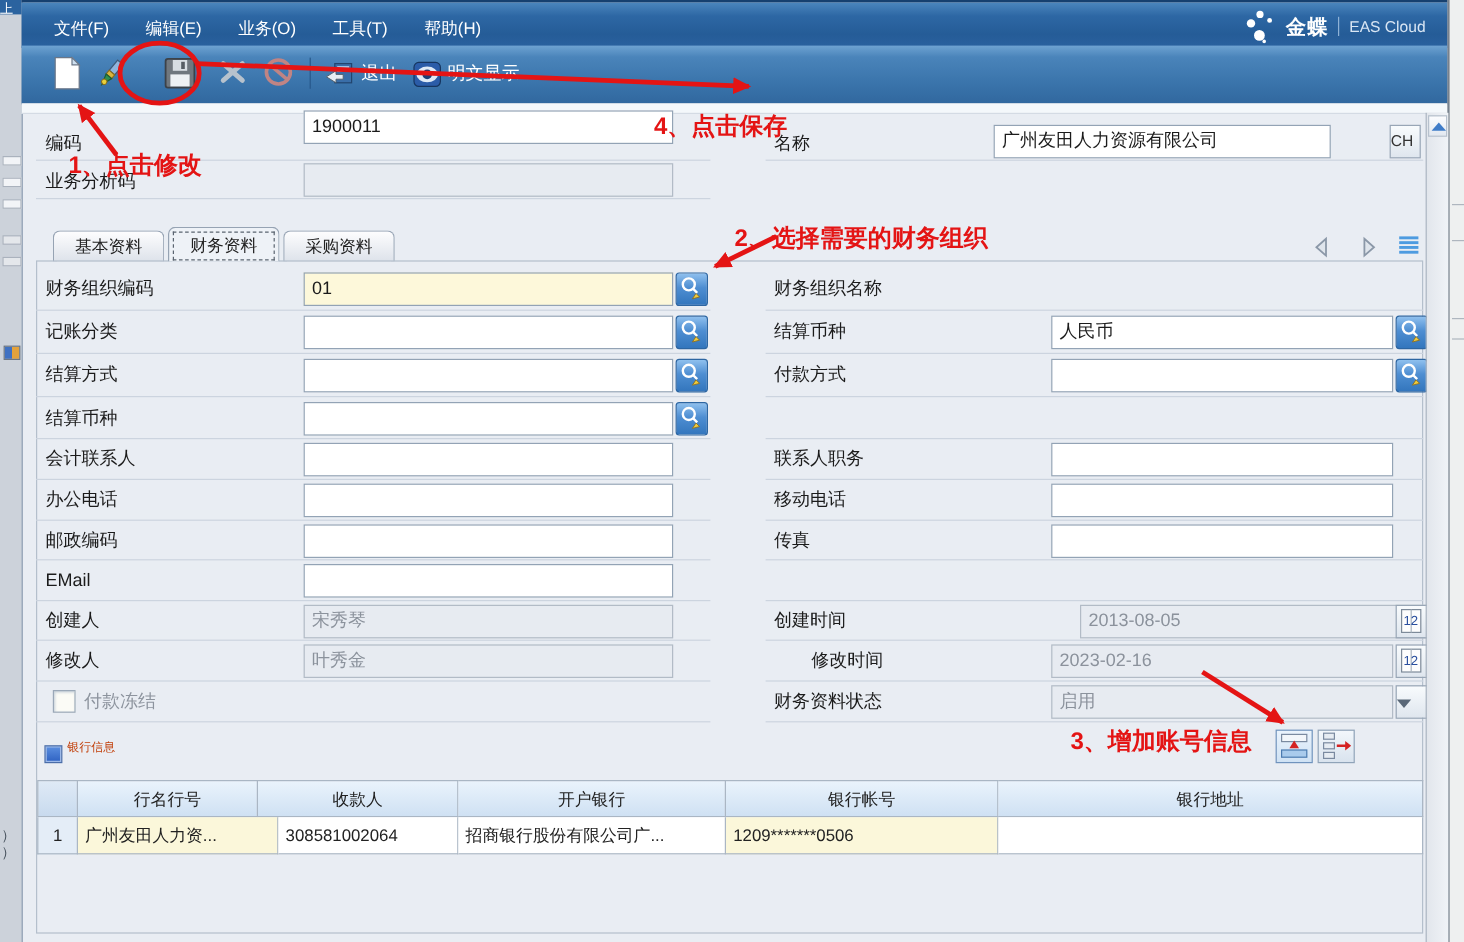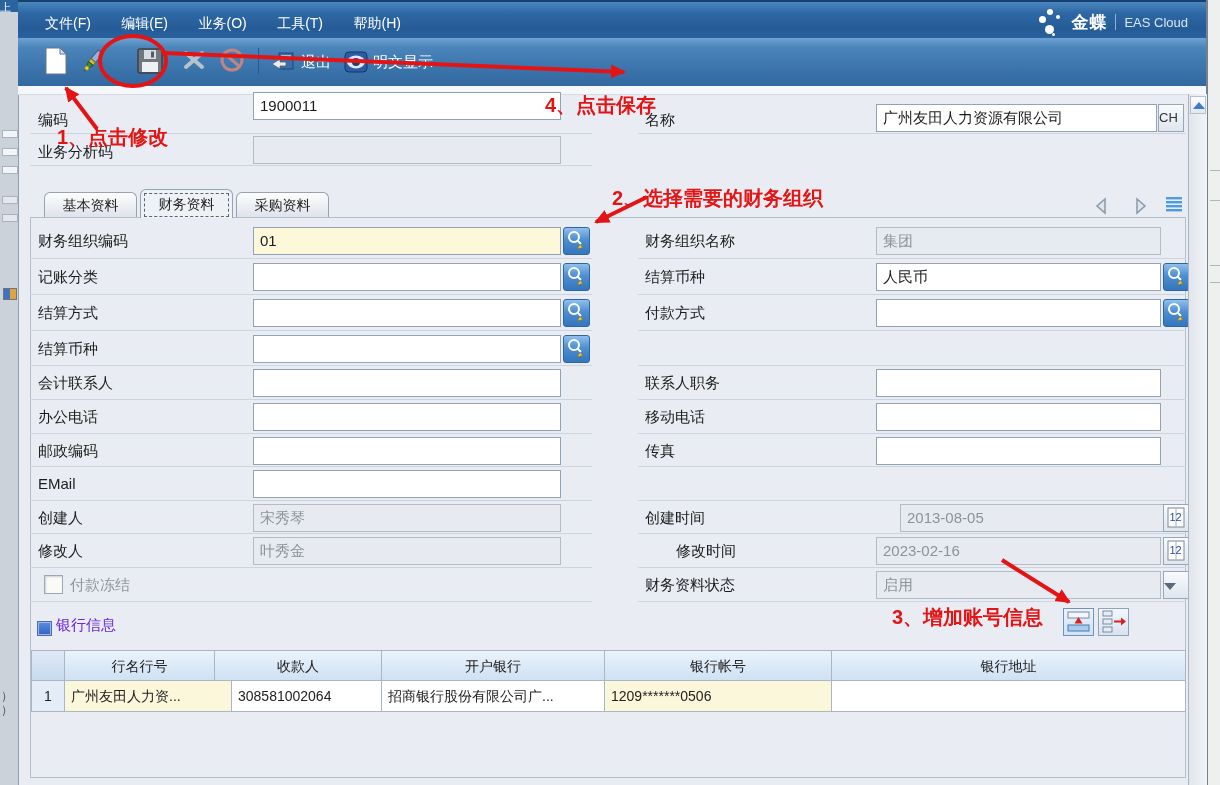--- a/index.html
+++ b/index.html
@@ -62,21 +62,21 @@
   .tab.active{top:189px;height:29px;background:#eef2f7;z-index:3;line-height:28px;}
   .tab.active .dash{position:absolute;left:3px;top:3px;right:3px;bottom:1px;border:1px dashed #5a6470;}
   .panel{left:30px;top:217px;width:1156px;height:561px;border:1px solid #b4bfcc;box-sizing:border-box;}
   .navtri{position:absolute;width:22px;height:22px;cursor:pointer;}
 
   
   .chk{position:absolute;width:17px;height:17px;background:#fbfbf6;border:1px solid #9aa8b8;
        box-shadow:inset 1px 1px 2px #c9d2da;cursor:pointer;}
 
   
-  .bank-head{position:absolute;font-size:15px;color:#6d28d9;}
+  .bank-head{position:absolute;font-size:10px;color:#c2410c;}
   .bticon{position:absolute;width:13px;height:13px;border:1px solid #4a6da8;
           background:linear-gradient(180deg,#5b8fe0,#2f62c2);box-shadow:inset 0 0 0 1px #9db9e8;}
   .gridbtn{position:absolute;width:31px;height:28px;border:1px solid #8fa3b8;
            background:linear-gradient(180deg,#f2f7fb,#d9e3ee);box-sizing:border-box;cursor:pointer;}
   .gridbtn.hl{background:linear-gradient(180deg,#eaf3fc,#cfe2f4);border-color:#6f93bd;}
   .btable{position:absolute;left:31px;top:650px;width:1155px;font-size:14px;color:#222;}
   .trow{display:flex;}
   .tc{box-sizing:border-box;border-right:1px solid #aab6c4;border-bottom:1px solid #aab6c4;
       height:31px;line-height:30px;overflow:hidden;white-space:nowrap;}
   .th{background:linear-gradient(180deg,#eaf3fc 0%,#cfe1f3 100%);text-align:center;border-top:1px solid #aab6c4;}
@@ -200,21 +200,21 @@
     </div>
   </div>
 
   <div class="abs topstrip"></div>
 
   <span class="flabel" style="left:38px;top:106px">编码</span>
   <div class="field" style="left:253px;top:92px;width:308px">
     <span>1900011</span>
   </div>
   <span class="flabel" style="left:645px;top:106px">名称</span>
-  <div class="field" style="left:876px;top:104px;width:281px">
+  <div class="field" style="left:828px;top:104px;width:281px">
     <span>广州友田人力资源有限公司</span>
   </div>
   <div class="btn-gray" style="left:1158px;top:104px;width:26px;font-size:13px;line-height:26px;color:#333">CH</div>
   <span class="flabel" style="left:38px;top:138px">业务分析码</span>
   <div class="field dis" style="left:253px;top:136px;width:308px">
     <span></span>
   </div>
   <div class="sep-l" style="top:133px"></div>
   <div class="sep-r" style="top:133px"></div>
   <div class="sep-l" style="top:165px"></div>
@@ -250,21 +250,20 @@
     <span class="flabel" style="left:38px">财务组织编码</span>
     <div class="field req" style="left:253px;top:0;width:308px"><span>01</span></div>
     <div class="btn-look" style="left:563px;top:0">
       <svg width="25" height="26" viewBox="0 0 25 26">
         <circle cx="10" cy="9" r="5" fill="none" stroke="#ffffff" stroke-width="2"></circle>
         <line x1="13.5" y1="12.5" x2="17" y2="16" stroke="#ffffff" stroke-width="2"></line>
         <polygon points="13,21 19,19.5 16,16.5" fill="#f2cc3d" stroke="#8a6d1d" stroke-width="0.7"></polygon>
       </svg>
     </div>
     <span class="flabel" style="left:645px">财务组织名称</span>
-    <div class="field dis" style="left:876px;top:0;width:285px"><span>集团</span></div>
   </div>
   <div class="sep-l" style="top:258px"></div>
     <div class="sep-r" style="top:258px"></div>
 
   <div class="frow" style="top:263px">
     <span class="flabel" style="left:38px">记账分类</span>
     <div class="field" style="left:253px;top:0;width:308px"><span></span></div>
     <div class="btn-look" style="left:563px;top:0">
       <svg width="25" height="26" viewBox="0 0 25 26">
         <circle cx="10" cy="9" r="5" fill="none" stroke="#ffffff" stroke-width="2"></circle>

